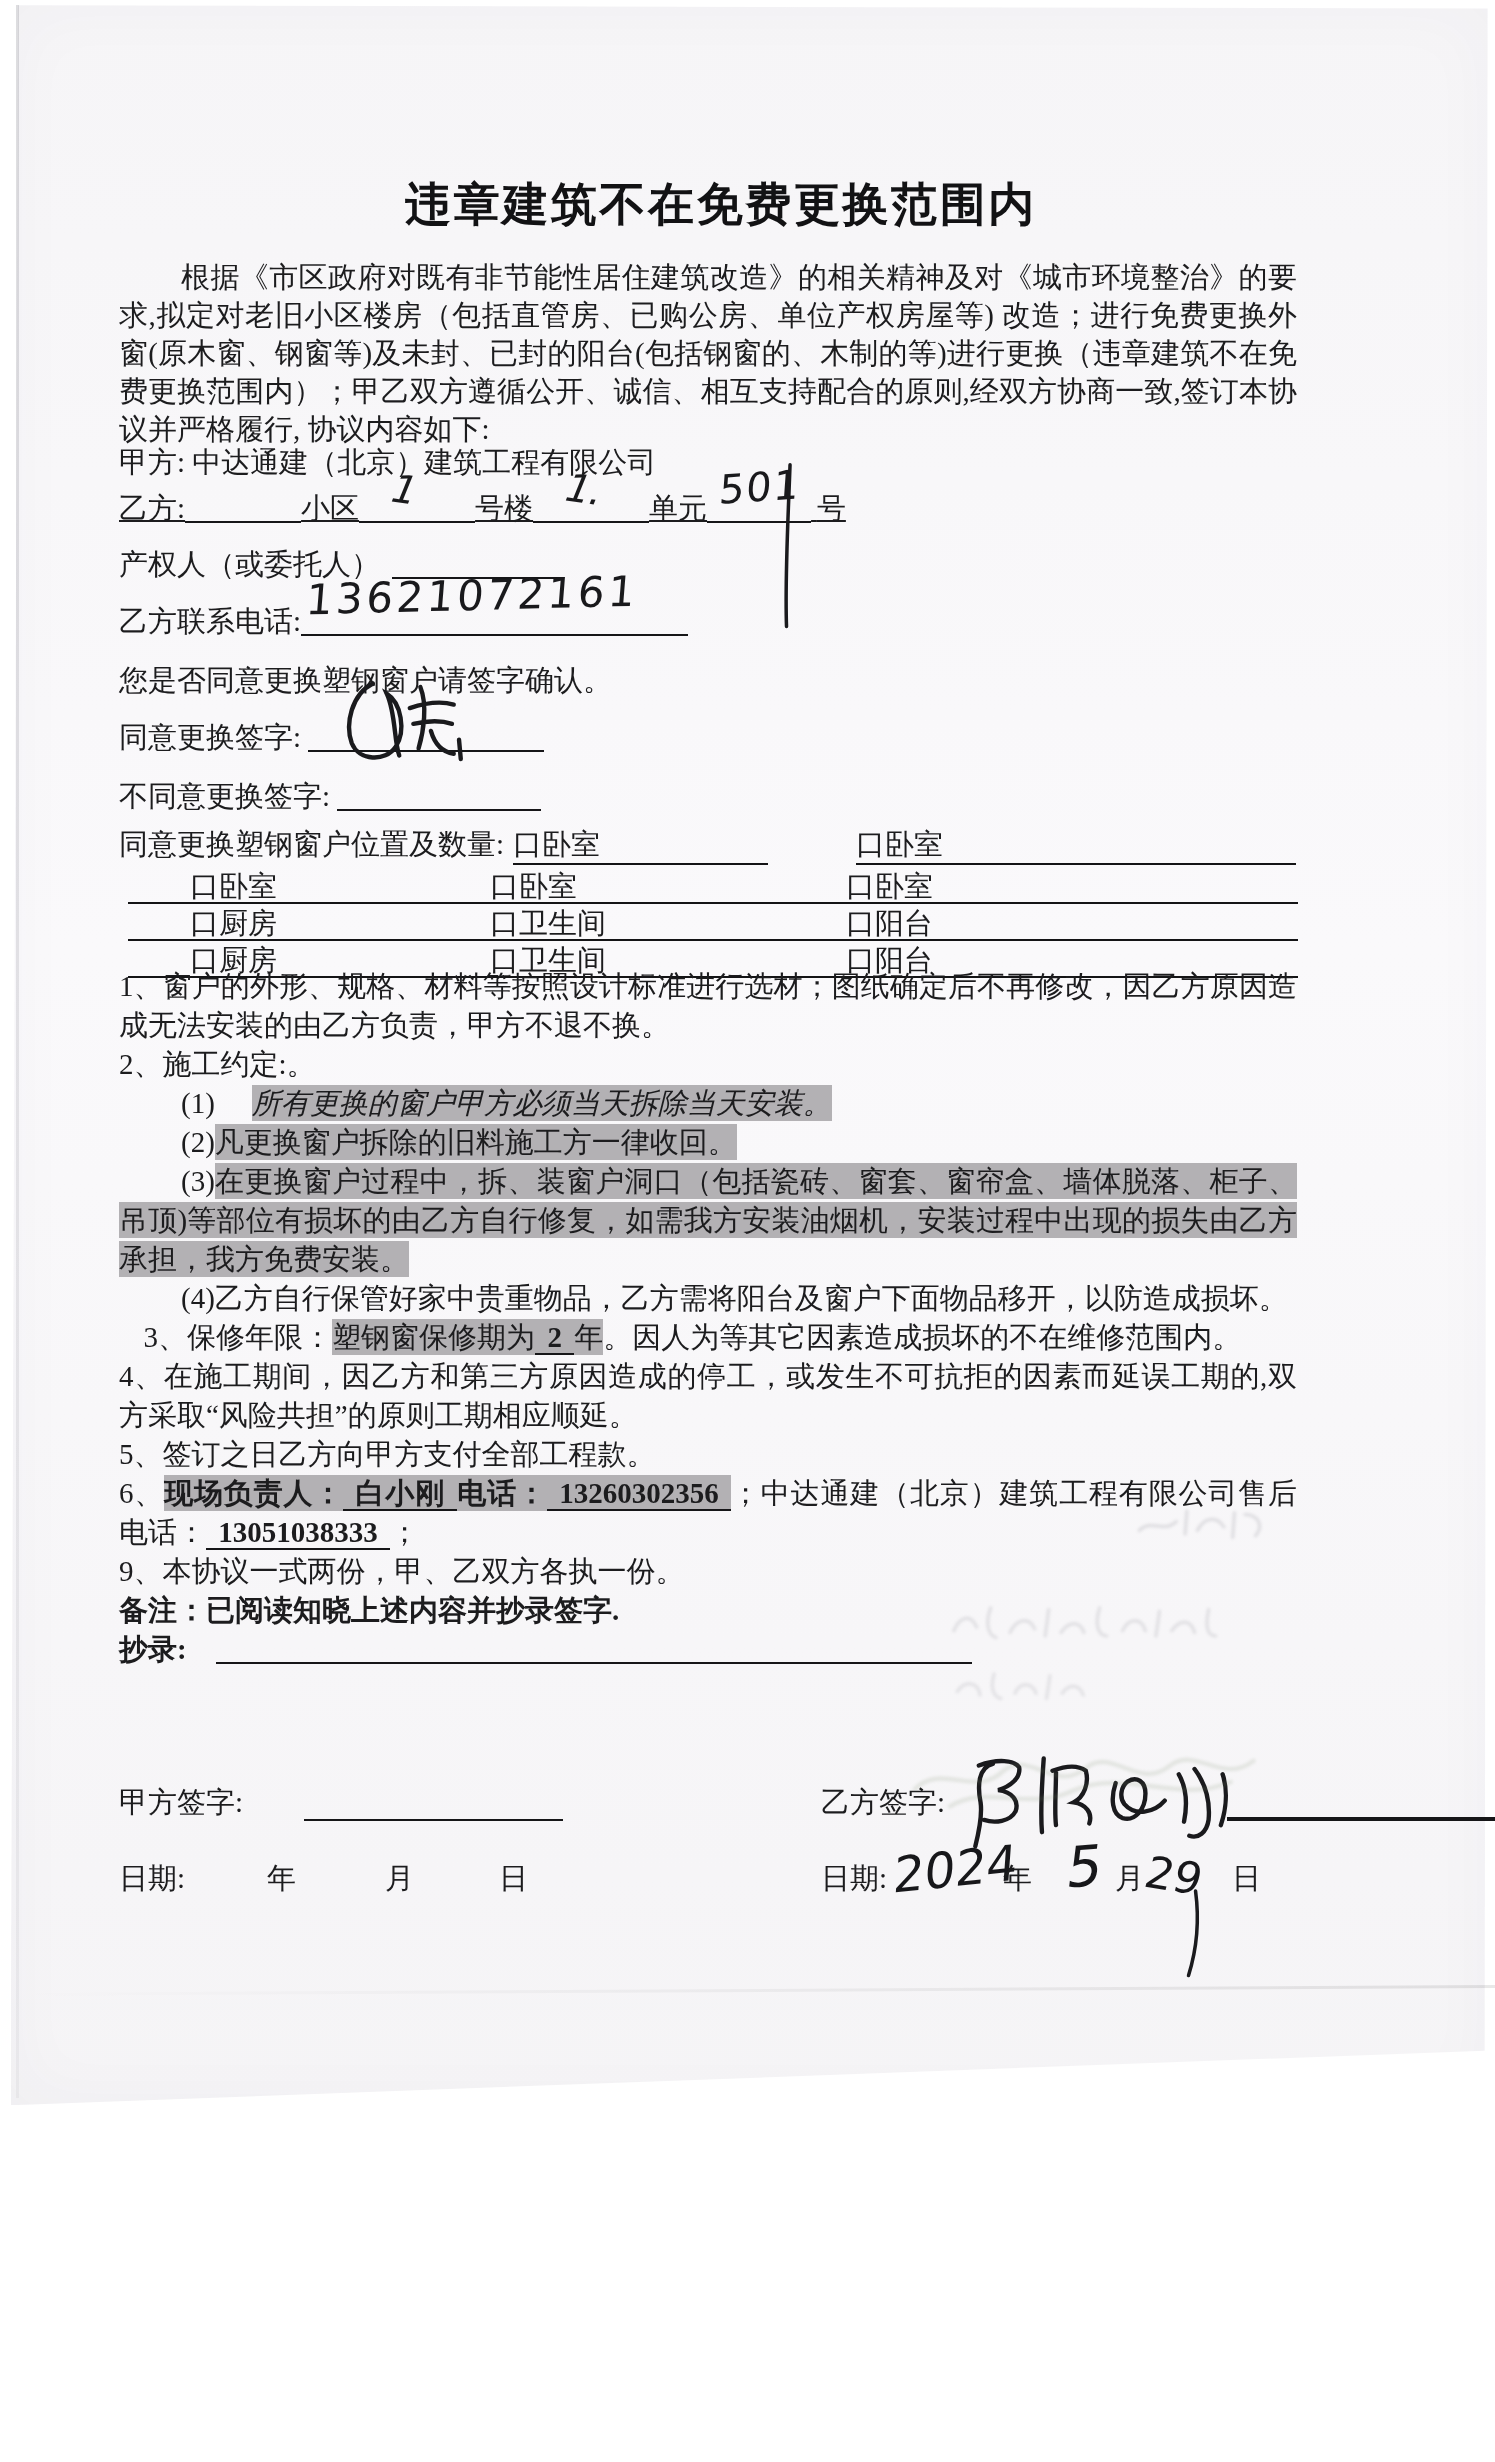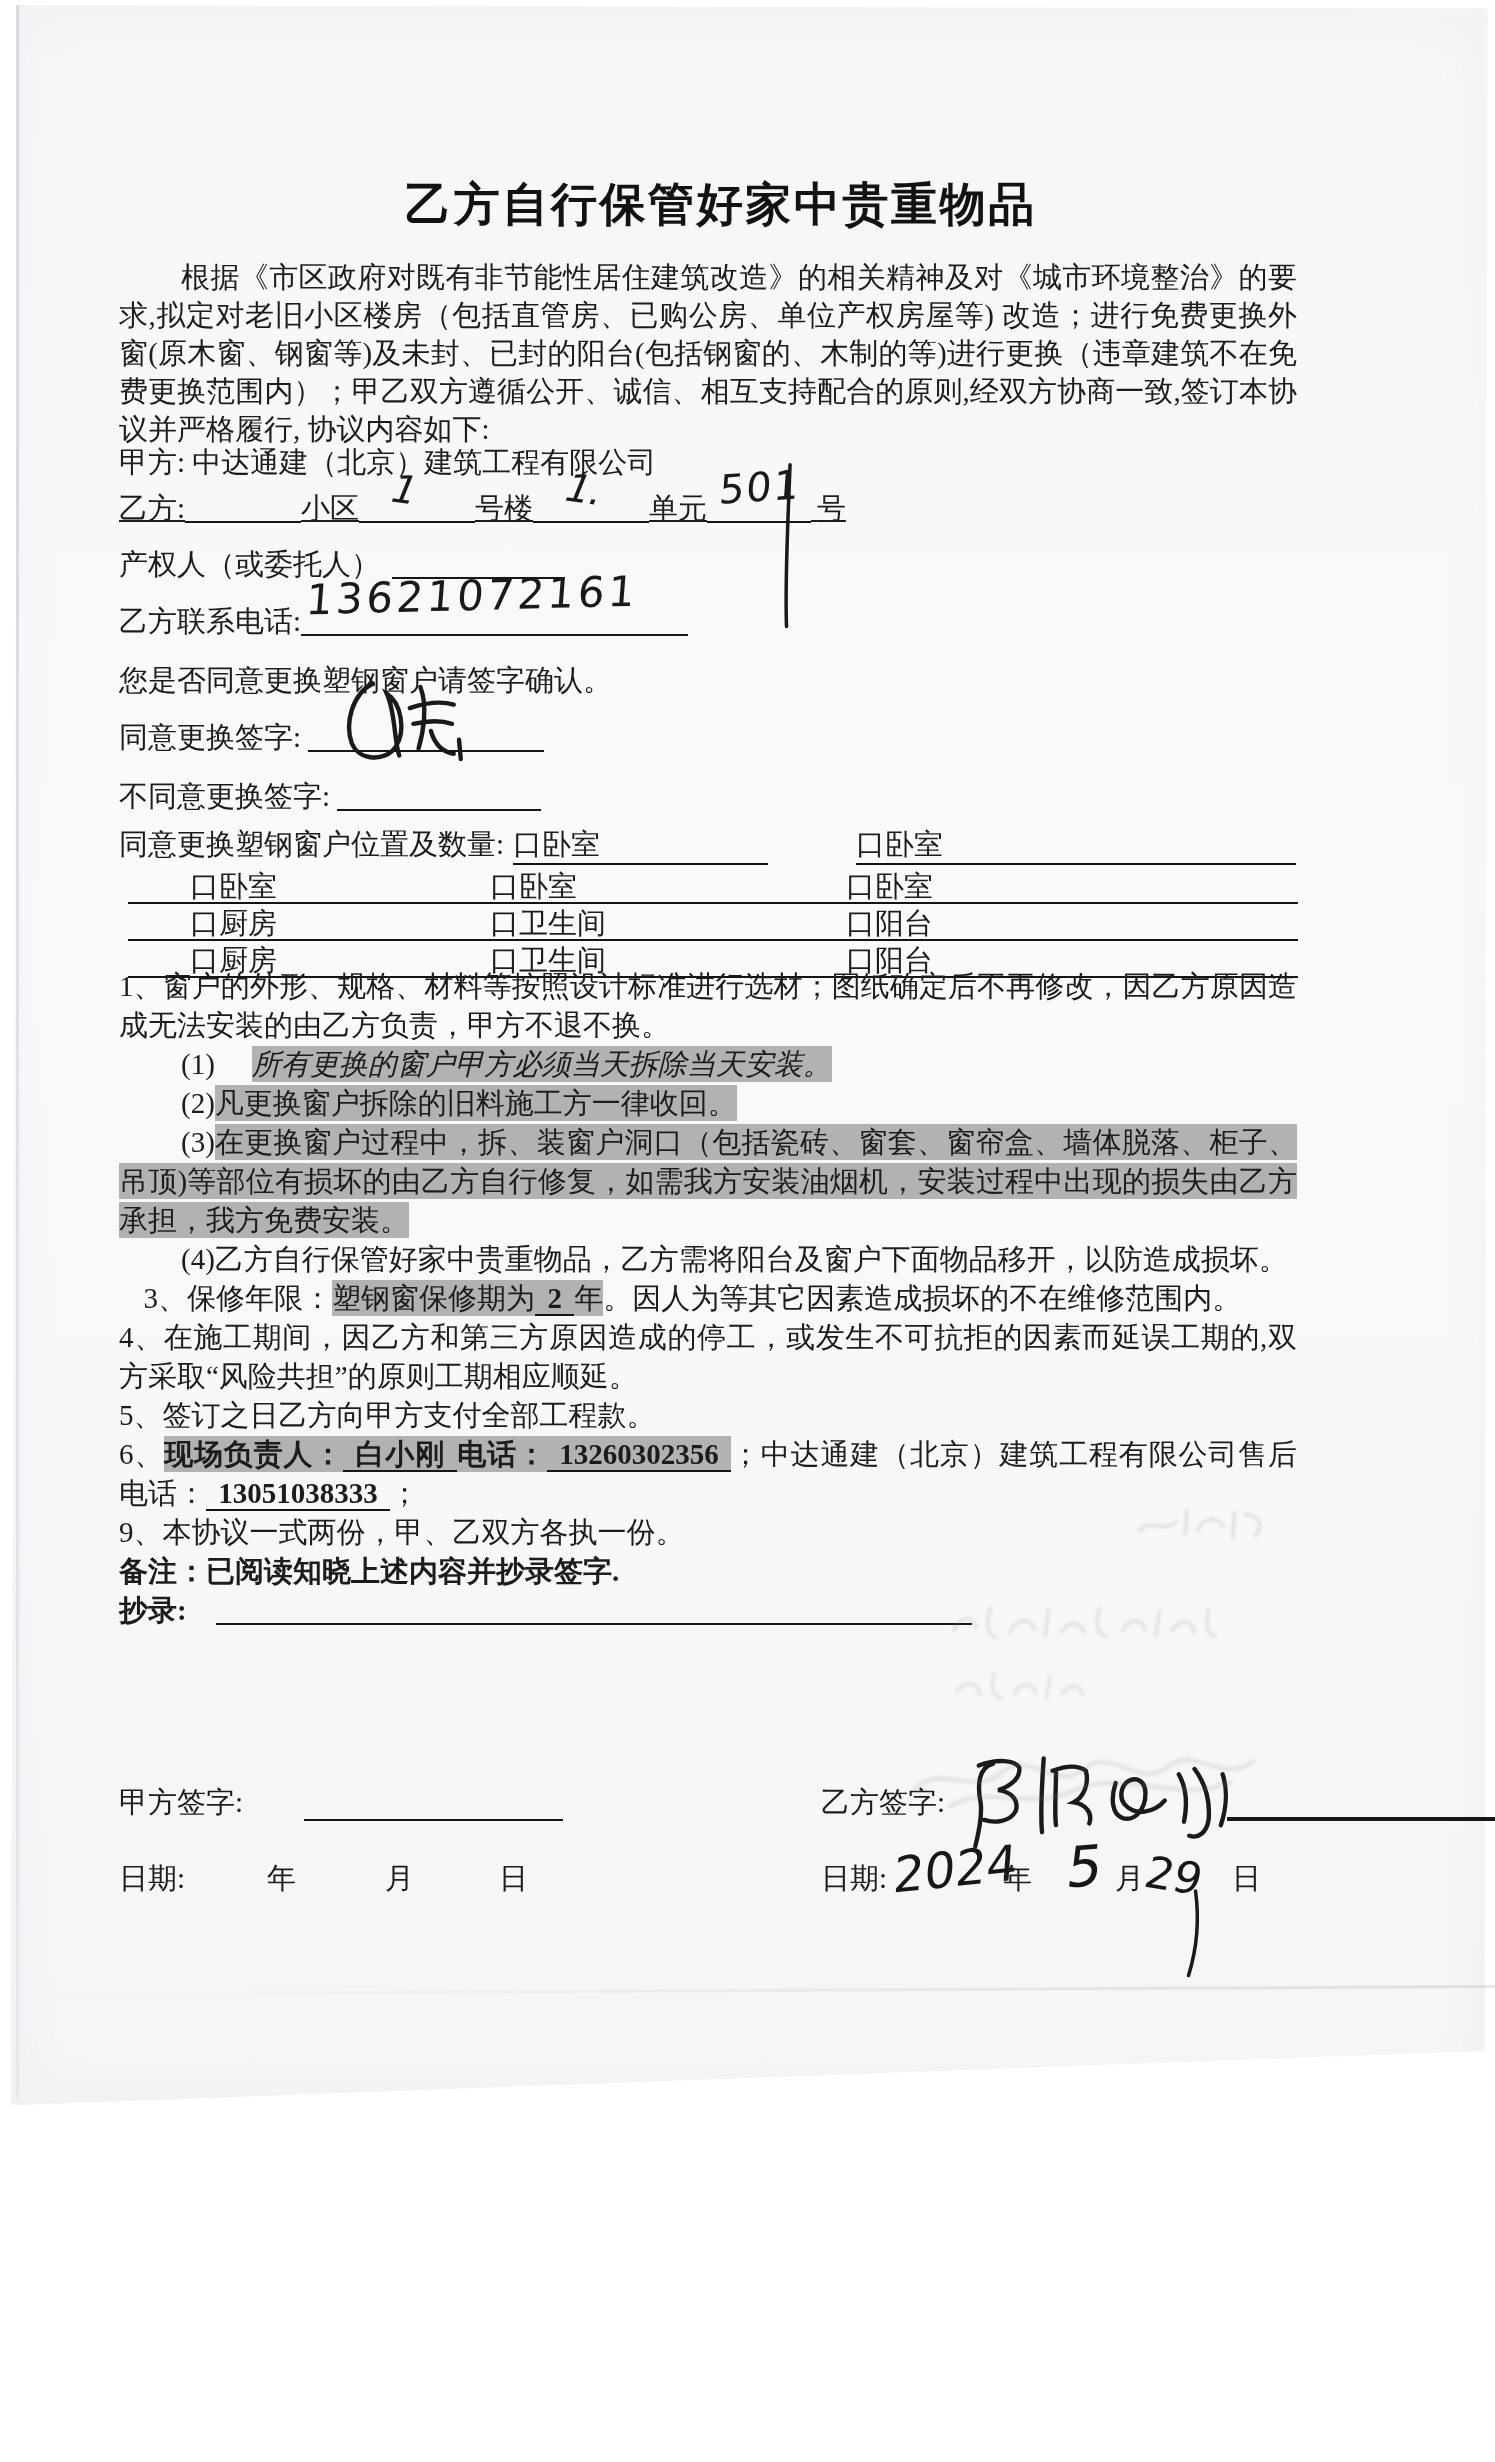--- a/index.html
+++ b/index.html
@@ -40,21 +40,21 @@
   .date-hw{position:absolute;font-family:"DejaVu Sans",sans-serif;color:#17171a;}
   .scratch{stroke:#1a1a1d;fill:none;stroke-linecap:round;}
 </style>
 </head>
 <body>
 
 <div class="scan">
   <div class="paper"></div>
   <div class="paper-edge-left"></div>
 
-  <div class="abs title">乙方自行保管好家中贵重物品</div>
+  <div class="abs title">违章建筑不在免费更换范围内</div>
 
   <div class="abs flow t" style="top:258px;line-height:38px;">
     <p class="indent2">根据《市区政府对既有非节能性居住建筑改造》的相关精神及对《城市环境整治》的要求,拟定对老旧小区楼房（包括直管房、已购公房、单位产权房屋等) 改造；进行免费更换外窗(原木窗、钢窗等)及未封、已封的阳台(包括钢窗的、木制的等)进行更换（违章建筑不在免费更换范围内）；甲乙双方遵循公开、诚信、相互支持配合的原则,经双方协商一致,签订本协议并严格履行, 协议内容如下:</p>
   </div>
 
   <div class="abs t ln" style="left:119px;top:443px;">甲方: 中达通建（北京）建筑工程有限公司</div>
 
   <div class="abs t ln" style="left:119px;top:489px;text-decoration:underline;">
     <span>乙方:</span><span class="blank" style="width:116px;"></span><span>小区</span><span class="blank" style="width:116px;"><span class="hw hw-small">1</span></span><span>号楼</span><span class="blank" style="width:116px;"><span class="hw hw-small">1.</span></span><span>单元</span><span class="blank" style="width:104px;"><span class="hw hw-unit">501</span><svg class="abs" style="left:76px;top:-26px;overflow:visible;" width="8.8" height="167" viewBox="0 0 10 190">
           <path class="scratch" stroke-width="4" d="M8,2 C6,60 2,130 4,186"></path>
@@ -101,20 +101,21 @@
     <span style="left:718px;">口阳台</span>
   </div>
   <div class="abs t room-row" style="left:128px;top:939px;width:1170px;">
     <span style="left:62px;">口厨房</span>
     <span style="left:362px;">口卫生间</span>
     <span style="left:718px;">口阳台</span>
   </div>
 
   <div class="abs flow t" style="top:967px;">
     <p>1、窗户的外形、规格、材料等按照设计标准进行选材；图纸确定后不再修改，因乙方原因造成无法安装的由乙方负责，甲方不退不换。</p>
+    <p>2、施工约定:。</p>
     <p class="indent2"><span>(1)</span><span class="hl ital">所有更换的窗户甲方必须当天拆除当天安装。</span></p>
     <p class="indent2"><span>(2)</span><span class="hl">凡更换窗户拆除的旧料施工方一律收回。</span></p>
     <p class="indent2"><span>(3)</span><span class="hl">在更换窗户过程中，拆、装窗户洞口（包括瓷砖、窗套、窗帘盒、墙体脱落、柜子、吊顶)等部位有损坏的由乙方自行修复，如需我方安装油烟机，安装过程中出现的损失由乙方承担，我方免费安装。</span></p>
     <p class="indent2">(4)乙方自行保管好家中贵重物品，乙方需将阳台及窗户下面物品移开，以防造成损坏。</p>
     <p class="indent1"><span>3、保修年限：</span><span class="hl">塑钢窗保修期为</span><span class="hl"><span class="ublk">2</span></span><span class="hl">年</span><span>。因人为等其它因素造成损坏的不在维修范围内。</span></p>
     <p>4、在施工期间，因乙方和第三方原因造成的停工，或发生不可抗拒的因素而延误工期的,双方采取“风险共担”的原则工期相应顺延。</p>
     <p>5、签订之日乙方向甲方支付全部工程款。</p>
     <p><span>6、</span><span class="hl b">现场负责人：</span><span class="hl"><span class="ublk">白小刚</span></span><span class="hl b">电话：</span><span class="hl"><span class="ublk">13260302356</span></span><span>；中达通建（北京）建筑工程有限公司售后电话：</span><span class="ublk">13051038333</span><span>；</span></p>
     <p>9、本协议一式两份，甲、乙双方各执一份。</p>
     <p class="b">备注：已阅读知晓上述内容并抄录签字.</p>

